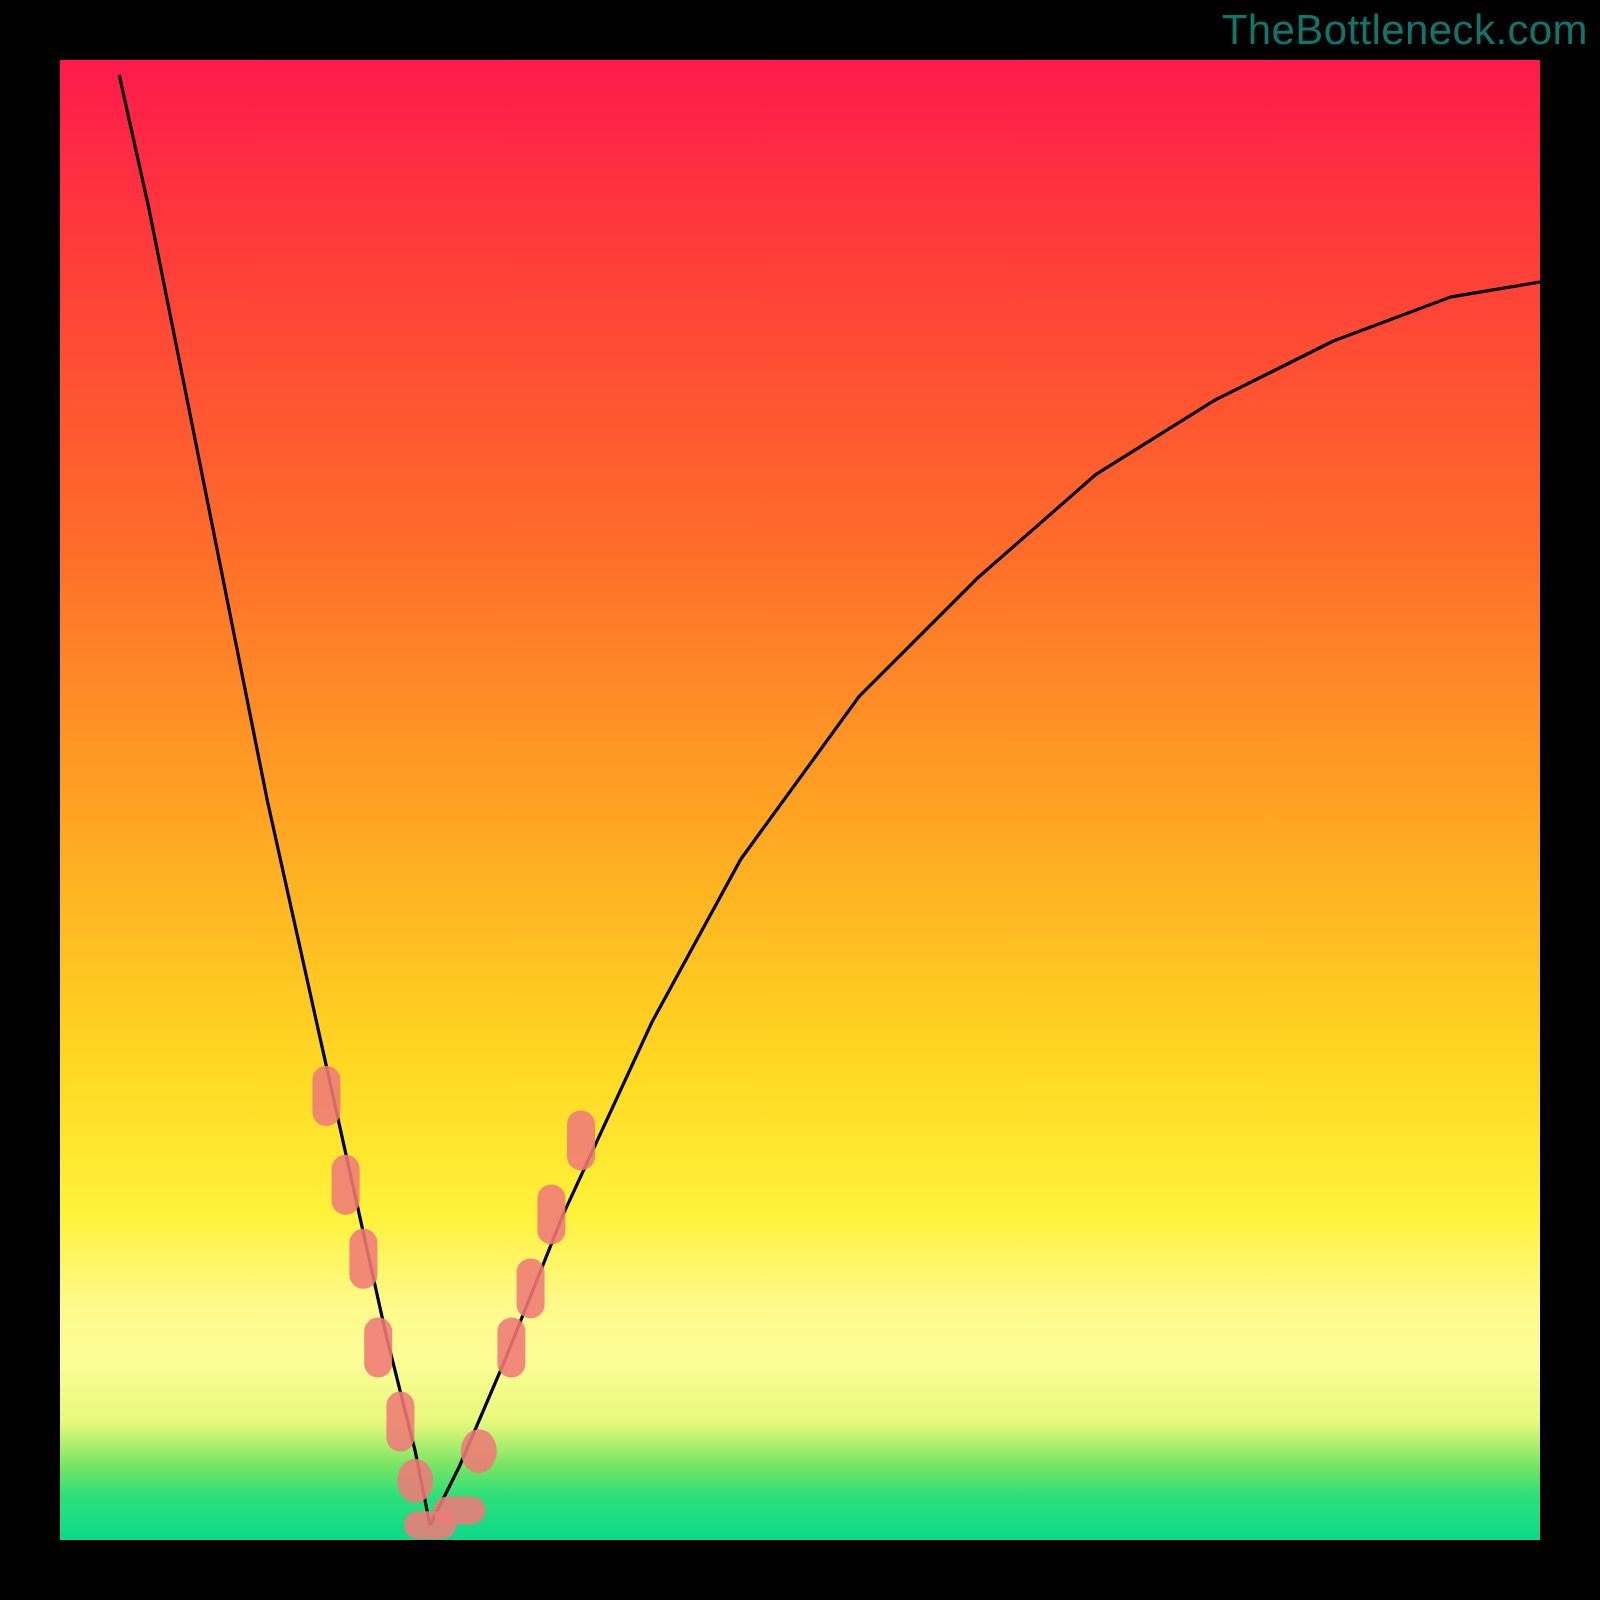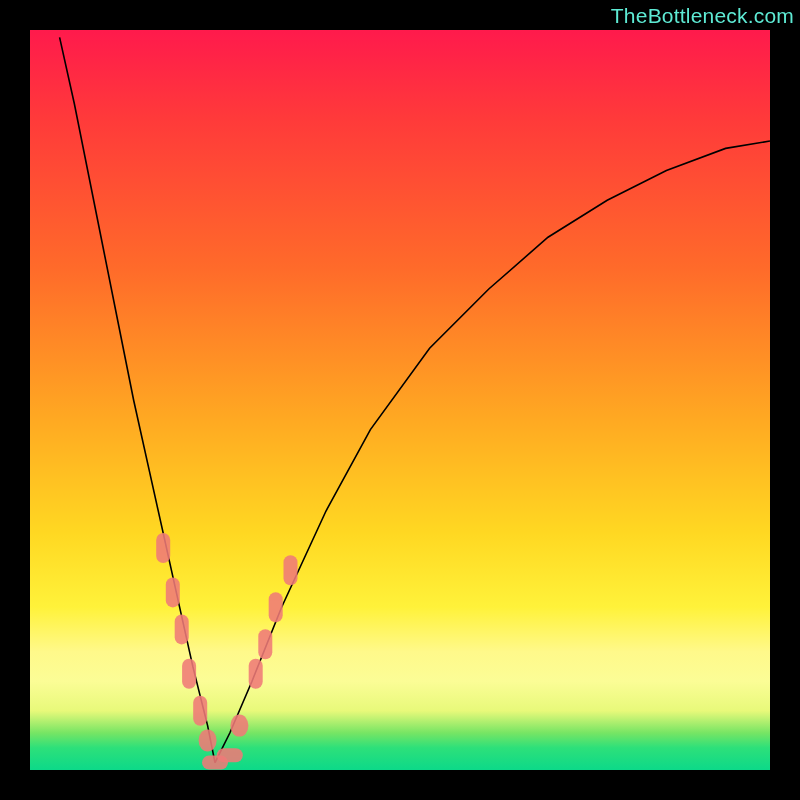--- a/index.html
+++ b/index.html
@@ -46,21 +46,21 @@
     position: absolute;
     left: 0;
     top: 0;
     width: 740px;
     height: 740px;
   }
   .watermark {
     position: absolute;
     top: 4px;
     right: 6px;
-    color: #5eead4;
+    color: #0f766e;
     font-size: 21px;
     font-weight: 500;
     letter-spacing: 0.2px;
     user-select: none;
   }
   .curve-path {
     fill: none;
     stroke: #000;
     stroke-width: 1.6;
   }

